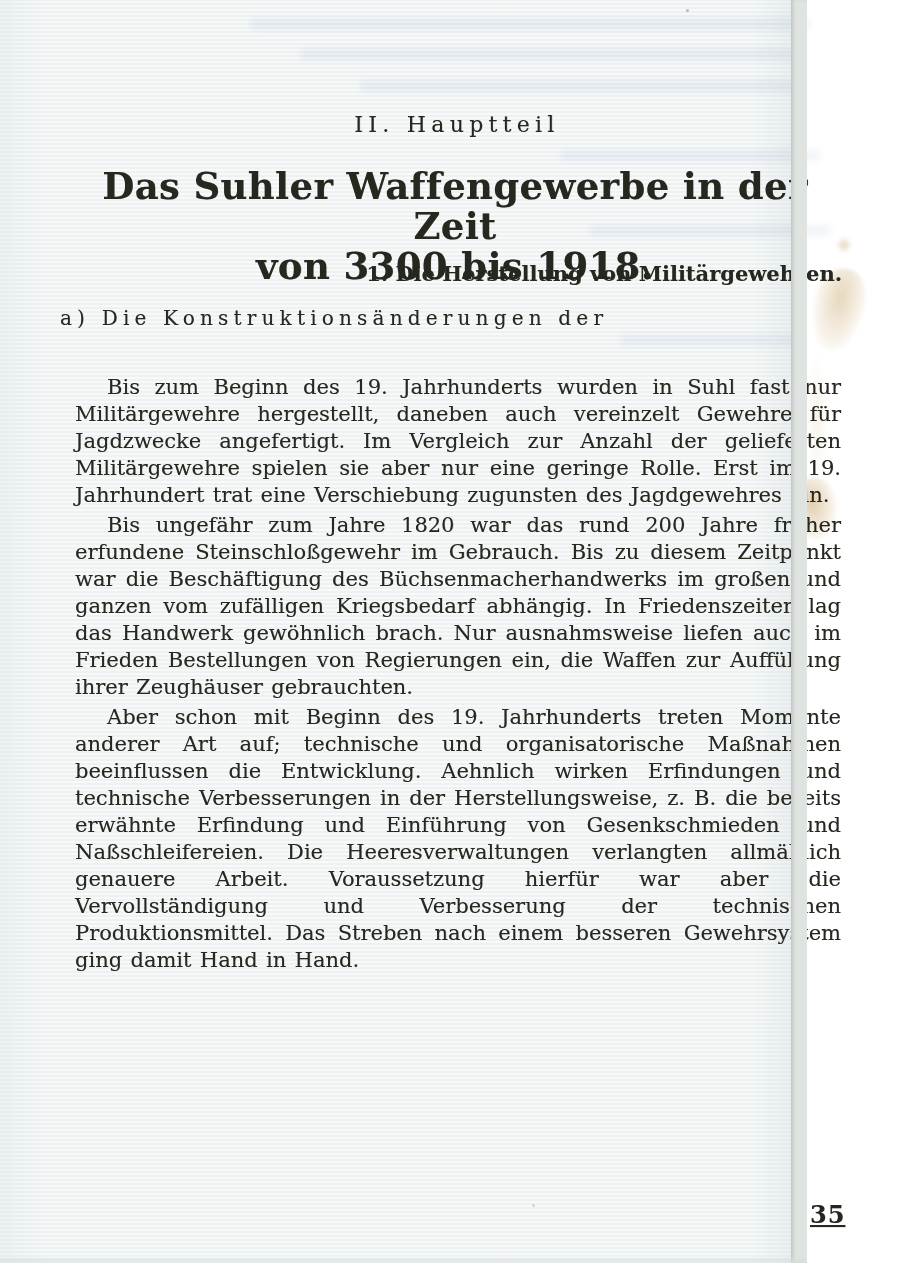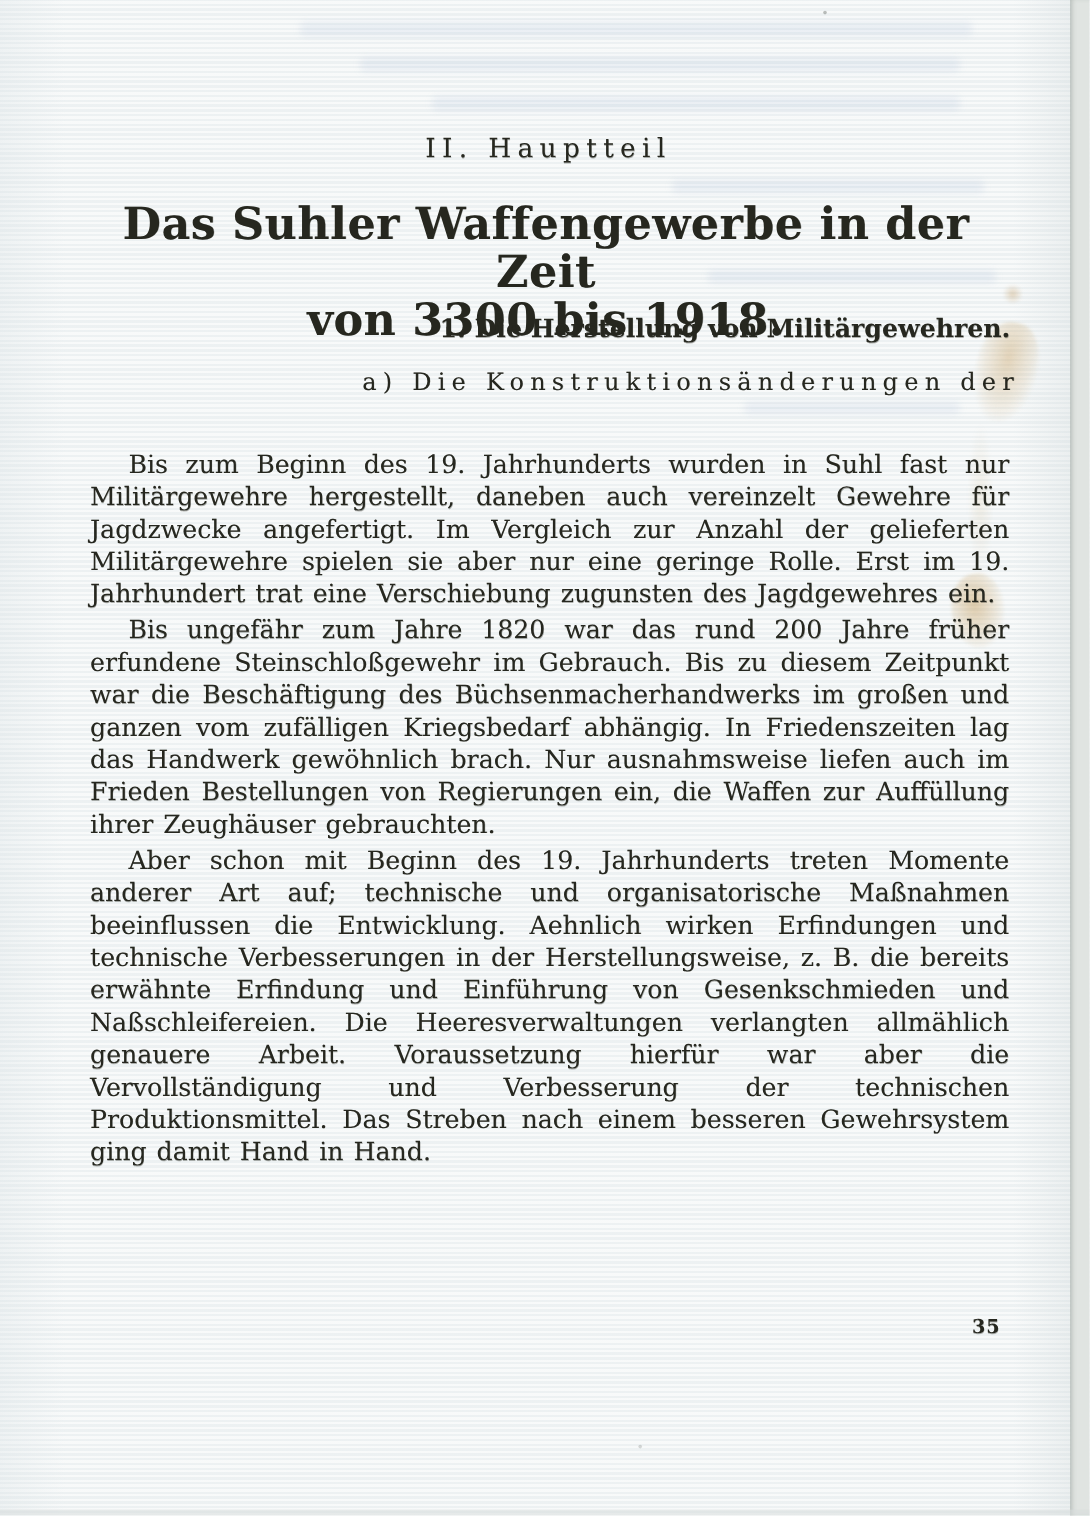--- a/index.html
+++ b/index.html
@@ -5,21 +5,21 @@
   html, body {
     margin: 0;
     padding: 0;
     width: 908px;
     height: 1263px;
     overflow: hidden;
     font-family: "DejaVu Serif", "Liberation Serif", serif;
   }
   .scan {
     position: relative;
-    width: 908px;
+    width: 807px;
     height: 1263px;
     background:
       linear-gradient(90deg, rgba(219,227,230,0.35) 0, rgba(255,255,255,0) 6%, rgba(255,255,255,0) 93%, rgba(210,218,220,0.45) 100%),
       repeating-linear-gradient(0deg, rgba(255,255,255,0.45) 0 2px, rgba(225,232,236,0.30) 2px 4px),
       #f2f5f5;
     color: #26271f;
   }
   
   .scan-edge-right {
     position: absolute;
@@ -83,21 +83,21 @@
   .section-heading {
     position: absolute;
     left: 72px; top: 261px; width: 770px;
     text-align: right;
     font-weight: bold;
     font-size: 21px;
   }
   .subsection-heading {
     position: absolute;
     left: 60px; top: 304px; width: 790px;
-    text-align: right;
+    text-align: left;
     font-size: 20px;
     line-height: 29px;
     letter-spacing: 0.26em;
   }
   .body-text {
     position: absolute;
     left: 75px; top: 374px; width: 766px;
     font-size: 21px;
     line-height: 27px;
     text-align: justify;
@@ -106,24 +106,25 @@
     word-spacing: 0.08em;
     hyphens: auto;
     -webkit-hyphens: auto;
   }
   .body-text p {
     margin: 0 0 3px 0;
     text-indent: 32px;
   }
   .page-number {
     position: absolute;
-    left: 810px; top: 1096px;
-    font-size: 16px;
+    left: 810px; top: 1200px;
+    font-size: 24px;
     font-weight: bold;
     letter-spacing: 0.04em;
+    text-decoration: underline;
   }
 </style>
 </head>
 <body>
 
 <div class="scan">
 
   <div class="ghost" style="left:250px; top:18px;  width:560px; height:12px;"></div>
   <div class="ghost" style="left:300px; top:48px;  width:500px; height:12px;"></div>
   <div class="ghost" style="left:360px; top:80px;  width:440px; height:12px;"></div>

